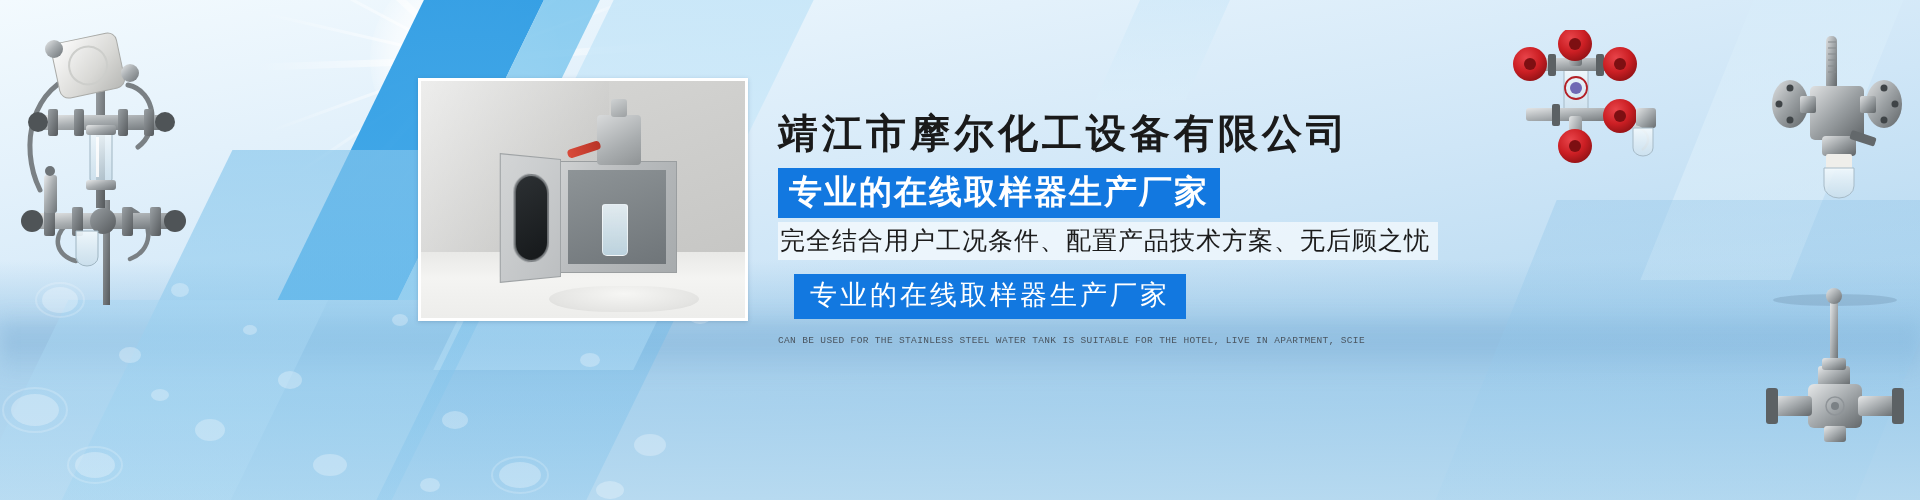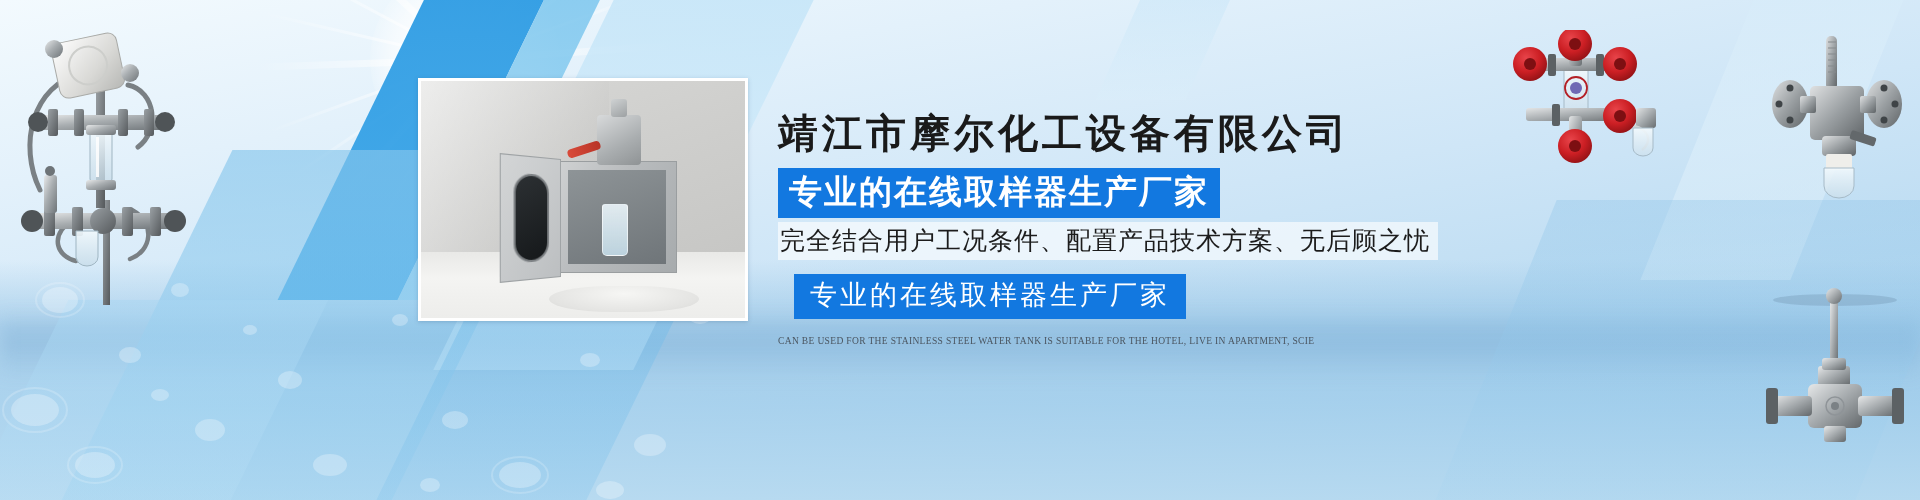--- a/index.html
+++ b/index.html
@@ -245,21 +245,21 @@
     font-size: 27px;
     letter-spacing: 3px;
     line-height: 1.3;
     padding: 4px 16px 6px 16px;
     white-space: nowrap;
   }
   .english-block {
     margin-top: 14px;
     width: 600px;
     color: #4a5560;
-    font-family: Liberation Serif, serif;
+    font-family: Liberation Mono, monospace;
     font-size: 9.5px;
     letter-spacing: .35px;
     line-height: 1.75;
     text-transform: uppercase;
   }
   .english-block div { white-space: nowrap; }
 
   
   .watermark {
     position: absolute;

